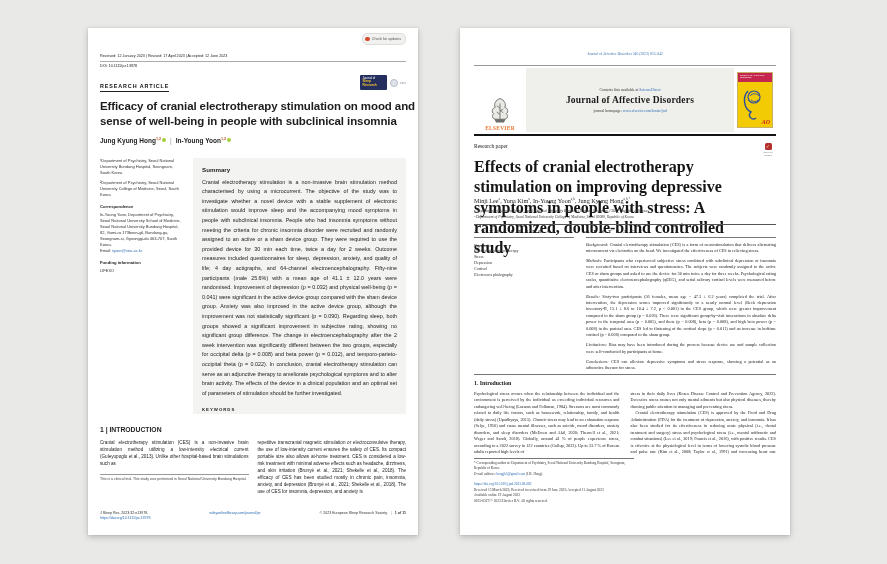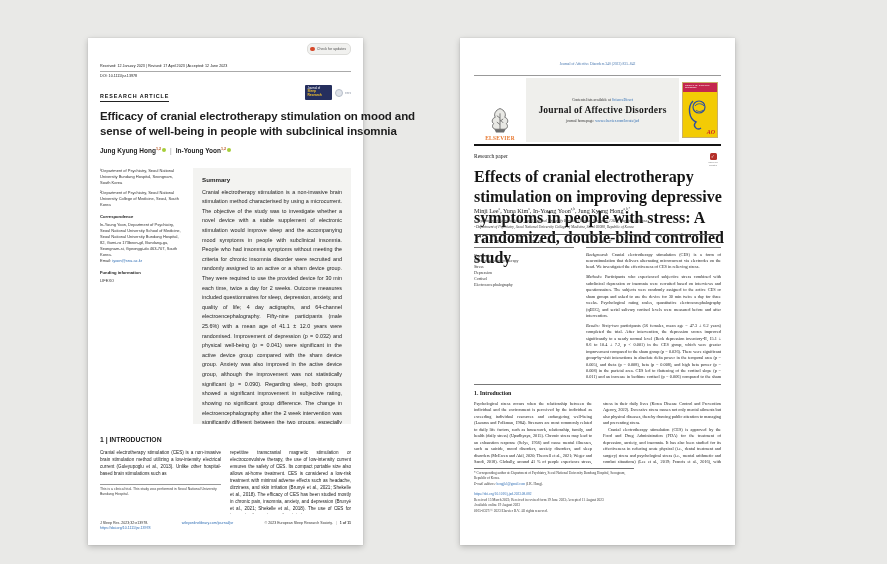--- a/index.html
+++ b/index.html
@@ -3,21 +3,21 @@
 <meta charset="utf-8">
 <style>
   html,body{margin:0;padding:0;}
   body{
     width:887px;height:564px;position:relative;overflow:hidden;
     background:#e9e9e7;
     font-family:"Liberation Sans",sans-serif;
     -webkit-font-smoothing:antialiased;
   }
   .page{
-    position:absolute;top:38px;width:275px;height:507px;background:#ffffff;
+    position:absolute;top:28px;width:330px;height:507px;background:#ffffff;
     box-shadow:0 2px 6px rgba(0,0,0,.22),0 0 1px rgba(0,0,0,.18);
   }
   #left-page{left:88px;font-family:"Liberation Sans",sans-serif;}
   #right-page{left:460px;font-family:"Liberation Serif",serif;text-decoration:underline;}
   .jlink{color:#2e6db4;}
   .just{text-align:justify;}
 
   
   #lp-badge{position:absolute;top:5px;right:12px;height:10px;padding:0 4px 0 2px;
     background:#f1f1ef;border:0.5px solid #ddddda;border-radius:5px;

